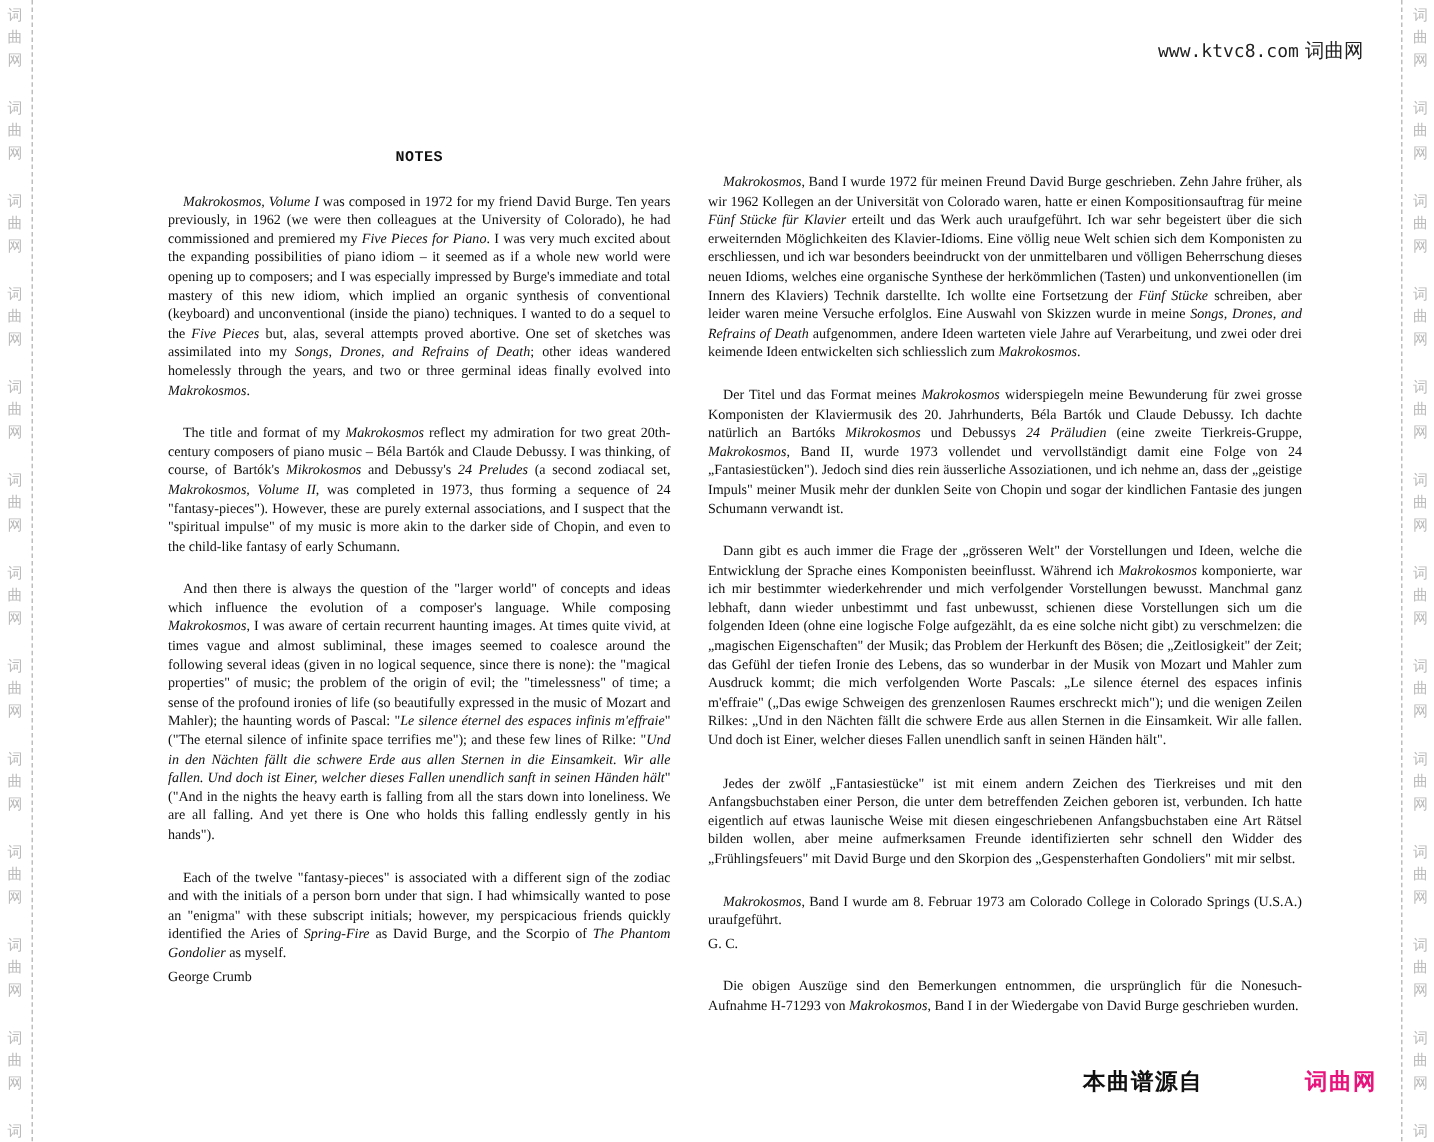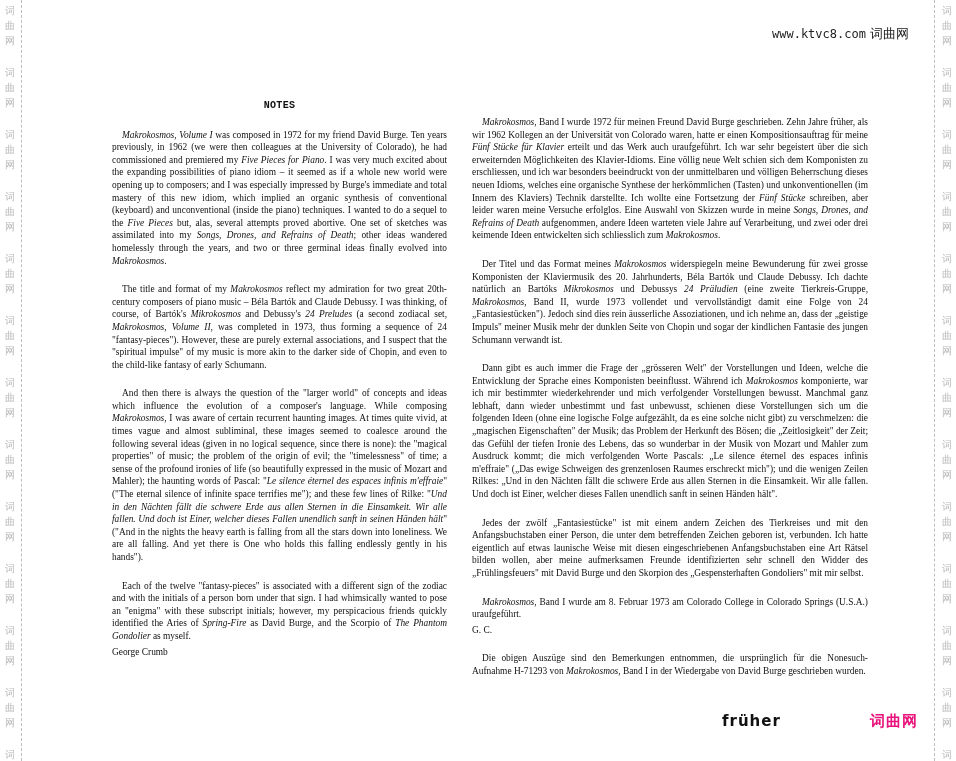--- a/index.html
+++ b/index.html
@@ -210,14 +210,14 @@
 <div class="col de">
   <p><i>Makrokosmos</i><span>, Band I wurde 1972 für meinen Freund David Burge geschrieben. Zehn Jahre früher, als wir 1962 Kollegen an der Universität von Colorado waren, hatte er einen Kompositionsauftrag für meine </span><i>Fünf Stücke für Klavier</i><span> erteilt und das Werk auch uraufgeführt. Ich war sehr begeistert über die sich erweiternden Möglichkeiten des Klavier-Idioms. Eine völlig neue Welt schien sich dem Komponisten zu erschliessen, und ich war besonders beeindruckt von der unmittelbaren und völligen Beherrschung dieses neuen Idioms, welches eine organische Synthese der herkömmlichen (Tasten) und unkonventionellen (im Innern des Klaviers) Technik darstellte. Ich wollte eine Fortsetzung der </span><i>Fünf Stücke</i><span> schreiben, aber leider waren meine Versuche erfolglos. Eine Auswahl von Skizzen wurde in meine </span><i>Songs, Drones, and Refrains of Death</i><span> aufgenommen, andere Ideen warteten viele Jahre auf Verarbeitung, und zwei oder drei keimende Ideen entwickelten sich schliesslich zum </span><i>Makrokosmos</i><span>.</span></p>
   <p><span>Der Titel und das Format meines </span><i>Makrokosmos</i><span> widerspiegeln meine Bewunderung für zwei grosse Komponisten der Klaviermusik des 20. Jahrhunderts, Béla Bartók und Claude Debussy. Ich dachte natürlich an Bartóks </span><i>Mikrokosmos</i><span> und Debussys </span><i>24 Präludien</i><span> (eine zweite Tierkreis-Gruppe, </span><i>Makrokosmos</i><span>, Band II, wurde 1973 vollendet und vervollständigt damit eine Folge von 24 „Fantasiestücken"). Jedoch sind dies rein äusserliche Assoziationen, und ich nehme an, dass der „geistige Impuls" meiner Musik mehr der dunklen Seite von Chopin und sogar der kindlichen Fantasie des jungen Schumann verwandt ist.</span></p>
   <p><span>Dann gibt es auch immer die Frage der „grösseren Welt" der Vorstellungen und Ideen, welche die Entwicklung der Sprache eines Komponisten beeinflusst. Während ich </span><i>Makrokosmos</i><span> komponierte, war ich mir bestimmter wiederkehrender und mich verfolgender Vorstellungen bewusst. Manchmal ganz lebhaft, dann wieder unbestimmt und fast unbewusst, schienen diese Vorstellungen sich um die folgenden Ideen (ohne eine logische Folge aufgezählt, da es eine solche nicht gibt) zu verschmelzen: die „magischen Eigenschaften" der Musik; das Problem der Herkunft des Bösen; die „Zeitlosigkeit" der Zeit; das Gefühl der tiefen Ironie des Lebens, das so wunderbar in der Musik von Mozart und Mahler zum Ausdruck kommt; die mich verfolgenden Worte Pascals: „Le silence éternel des espaces infinis m'effraie" („Das ewige Schweigen des grenzenlosen Raumes erschreckt mich"); und die wenigen Zeilen Rilkes: „Und in den Nächten fällt die schwere Erde aus allen Sternen in die Einsamkeit. Wir alle fallen. Und doch ist Einer, welcher dieses Fallen unendlich sanft in seinen Händen hält".</span></p>
   <p><span>Jedes der zwölf „Fantasiestücke" ist mit einem andern Zeichen des Tierkreises und mit den Anfangsbuchstaben einer Person, die unter dem betreffenden Zeichen geboren ist, verbunden. Ich hatte eigentlich auf etwas launische Weise mit diesen eingeschriebenen Anfangsbuchstaben eine Art Rätsel bilden wollen, aber meine aufmerksamen Freunde identifizierten sehr schnell den Widder des „Frühlingsfeuers" mit David Burge und den Skorpion des „Gespensterhaften Gondoliers" mit mir selbst.</span></p>
   <p><i>Makrokosmos</i><span>, Band I wurde am 8. Februar 1973 am Colorado College in Colorado Springs (U.S.A.) uraufgeführt.</span></p>
   <p class="sig">G. C.</p>
   <p><span>Die obigen Auszüge sind den Bemerkungen entnommen, die ursprünglich für die Nonesuch-Aufnahme H-71293 von </span><i>Makrokosmos</i><span>, Band I in der Wiedergabe von David Burge geschrieben wurden.</span></p>
 </div>
 
-<div class="footer-source">früher</div>
+<div class="footer-source">本曲谱源自</div>
 <div class="footer-brand" style="color: rgb(232, 19, 124);">词曲网</div>
 
 </body></html>

